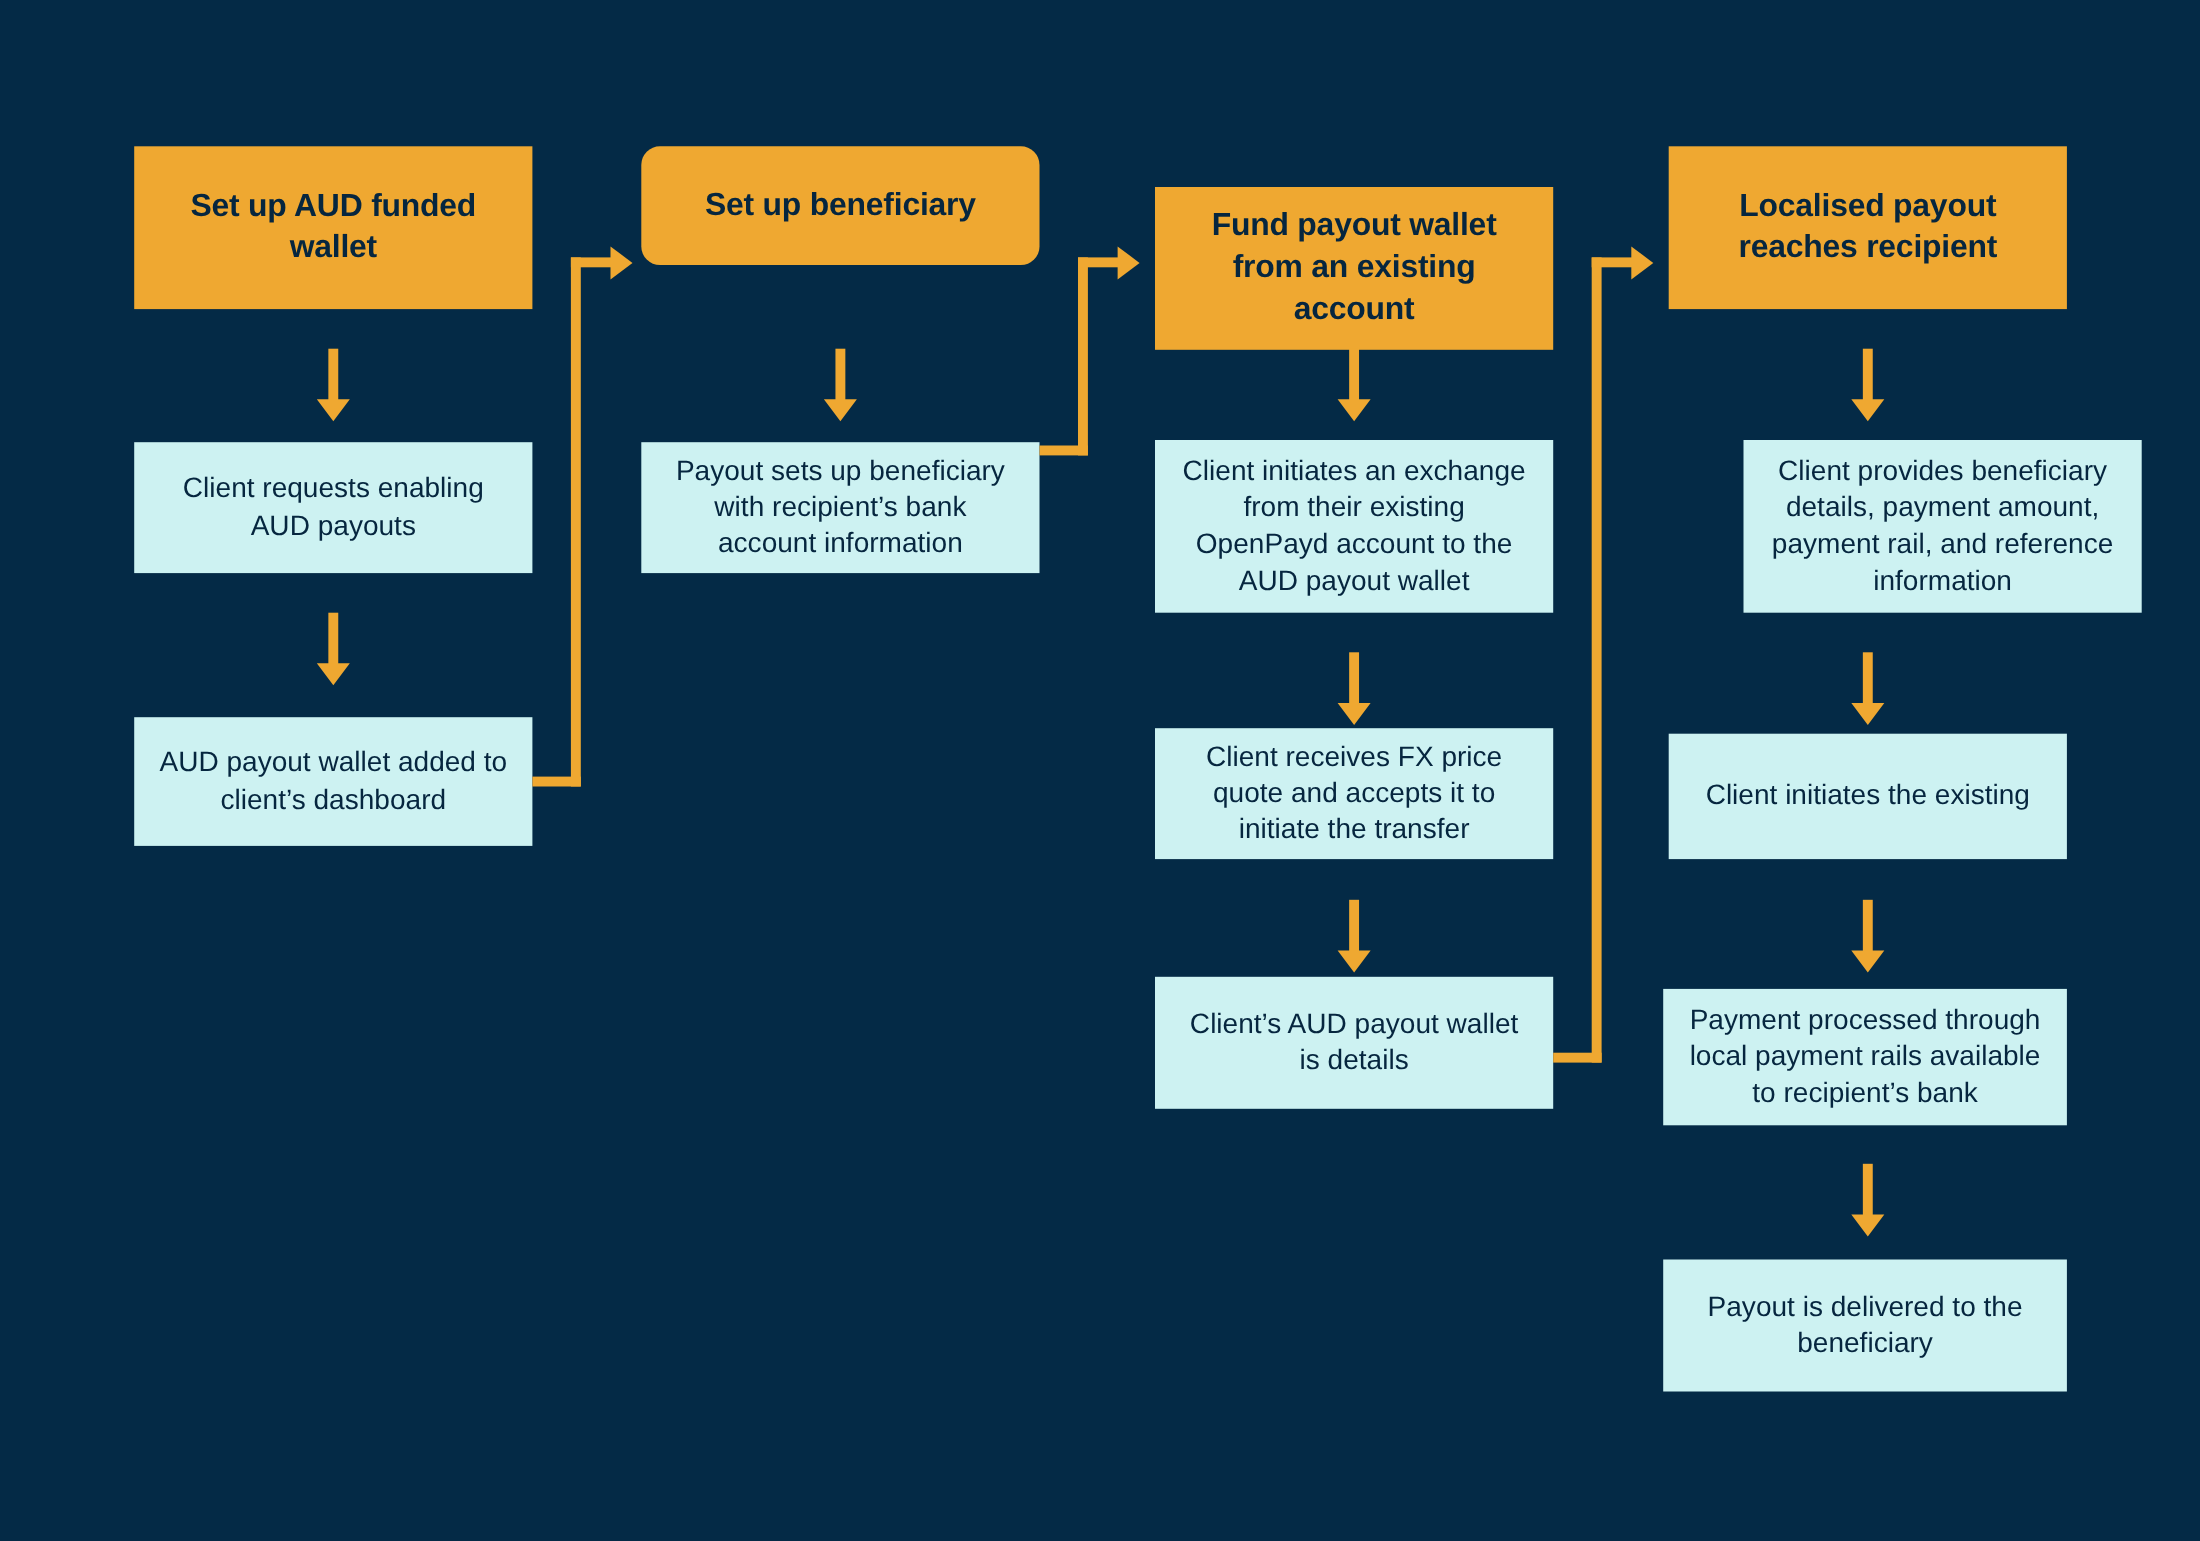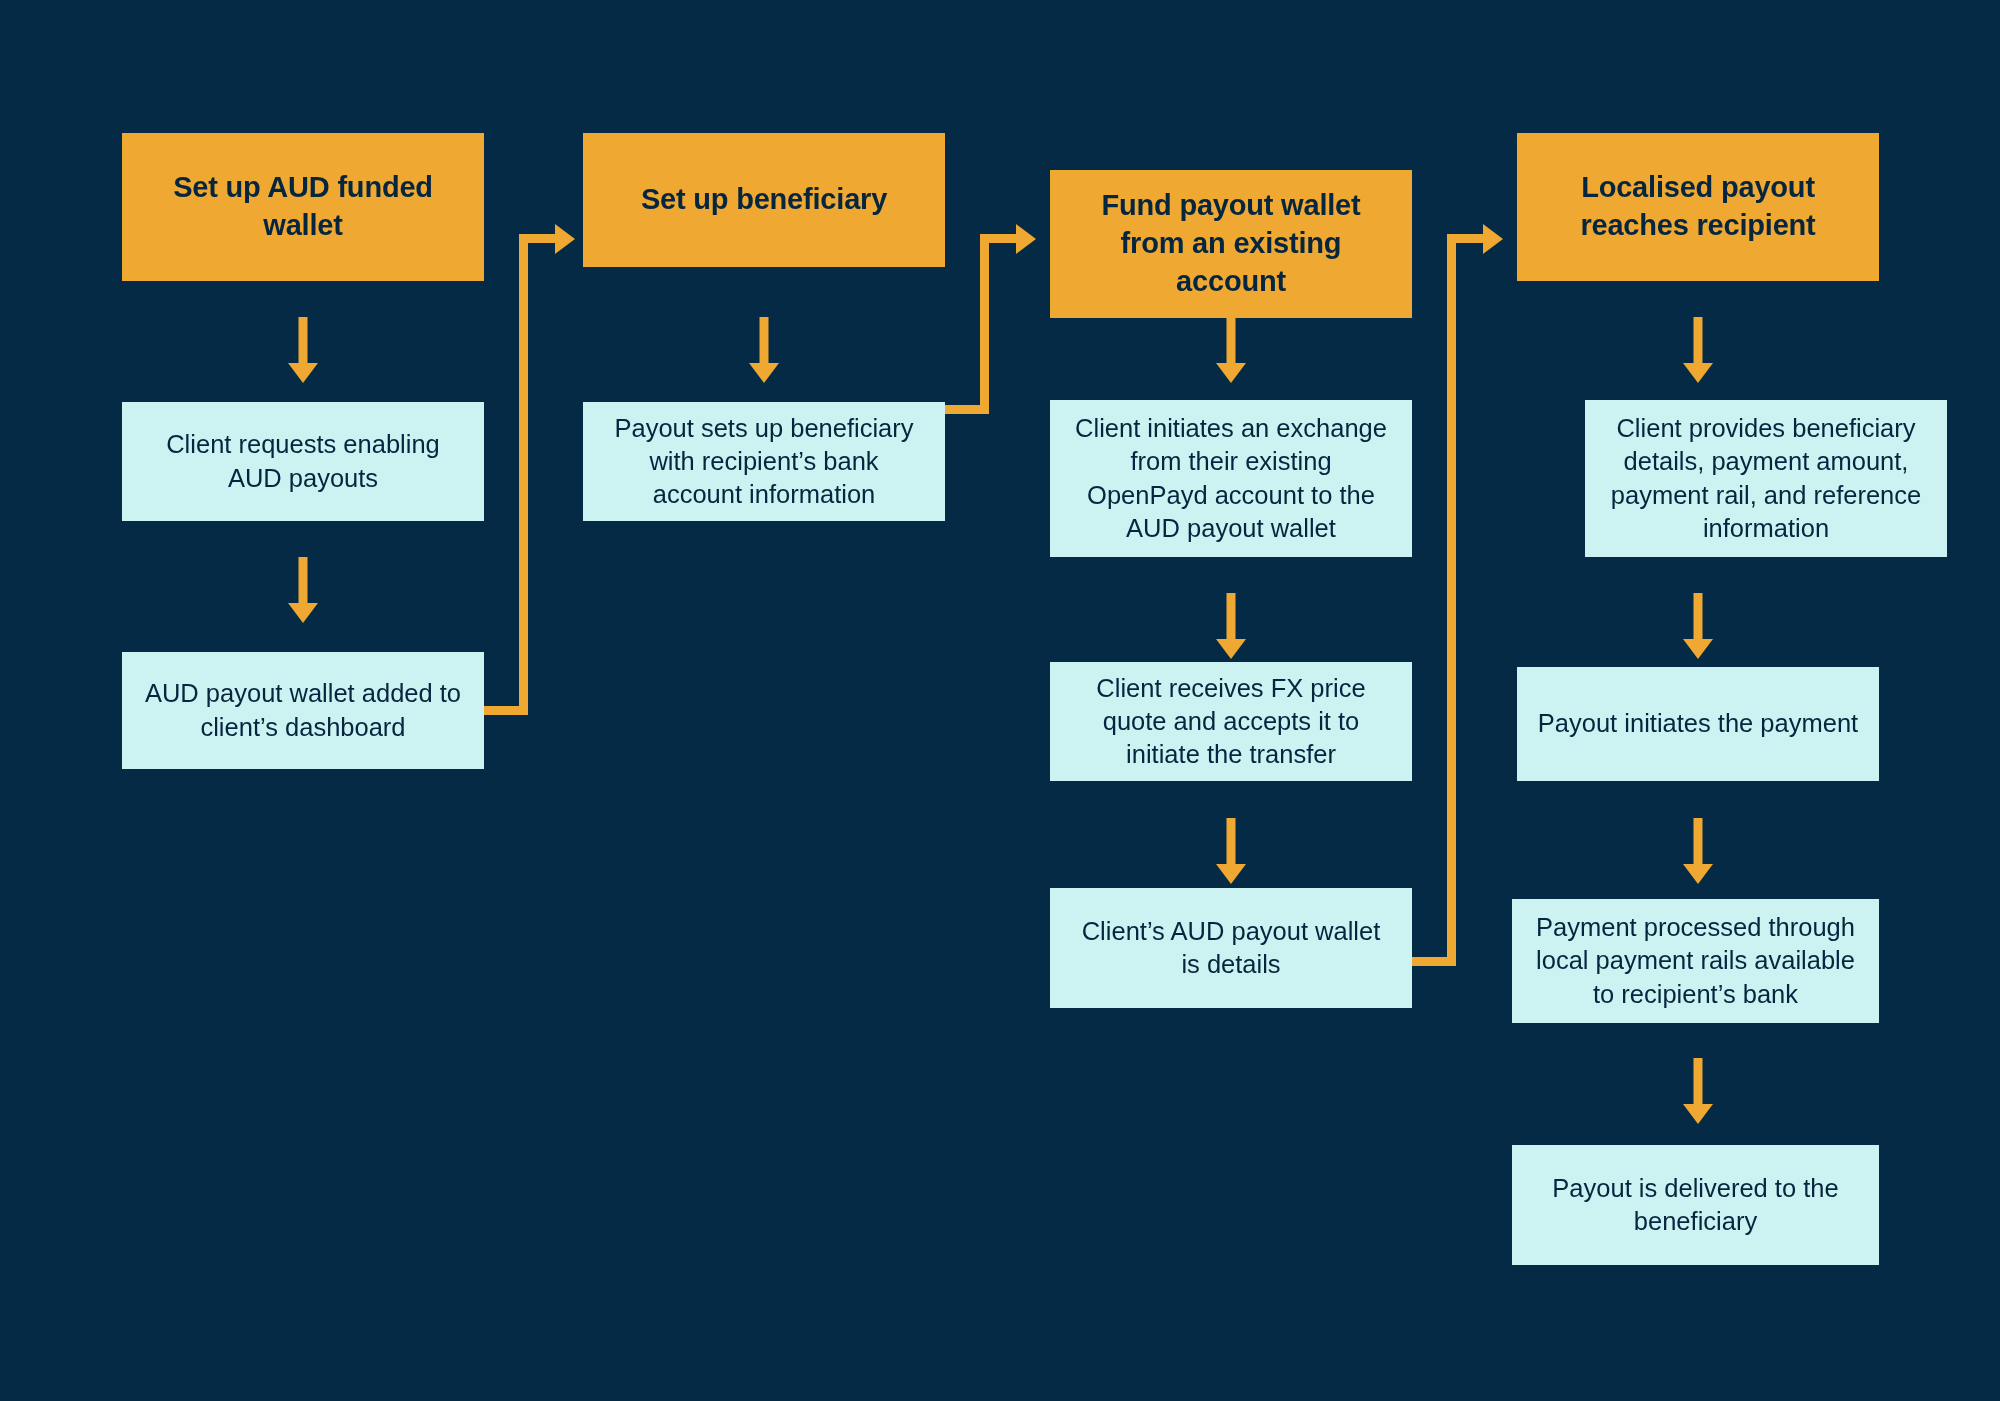--- a/index.html
+++ b/index.html
@@ -86,21 +86,21 @@
     <span>AUD payout wallet added to client’s dashboard</span>
   </div>
 
   <div>
     <div class="seg h" style="left:484px;top:706px;width:44px;"></div>
     <div class="seg v" style="left:519px;top:234px;height:481px;"></div>
     <div class="seg h" style="left:519px;top:234px;width:41px;"></div>
     <div class="rarrow-head" style="left:555px;top:224px;"></div>
   </div>
 
-  <div class="node head" style="left:583px;top:133px;width:362px;height:134px;">
+  <div class="node head" style="left:583px;top:133px;width:362px;height:108px;border-radius:17px;">
     <span>Set up beneficiary</span>
   </div>
 
   <div class="varrow" style="left:747px;top:317px;width:34px;height:66px;">
     <div class="shaft" style="height:48px;"></div>
     <div class="head" style="top:46px;"></div>
   </div>
 
   <div class="node body" style="left:583px;top:402px;width:362px;height:119px;">
     <span>Payout sets up beneficiary with recipient’s bank account information</span>
@@ -163,21 +163,21 @@
   <div class="node body" style="left:1585px;top:400px;width:362px;height:157px;">
     <span>Client provides beneficiary details, payment amount, payment rail, and reference information</span>
   </div>
 
   <div class="varrow" style="left:1681px;top:593px;width:34px;height:66px;">
     <div class="shaft" style="height:48px;"></div>
     <div class="head" style="top:46px;"></div>
   </div>
 
   <div class="node body" style="left:1517px;top:667px;width:362px;height:114px;">
-    <span>Payout initiates the payment</span>
+    <span>Client initiates the existing</span>
   </div>
 
   <div class="varrow" style="left:1681px;top:818px;width:34px;height:66px;">
     <div class="shaft" style="height:48px;"></div>
     <div class="head" style="top:46px;"></div>
   </div>
 
   <div class="node body" style="left:1512px;top:899px;width:367px;height:124px;">
     <span>Payment processed through local payment rails available to recipient’s bank</span>
   </div>

